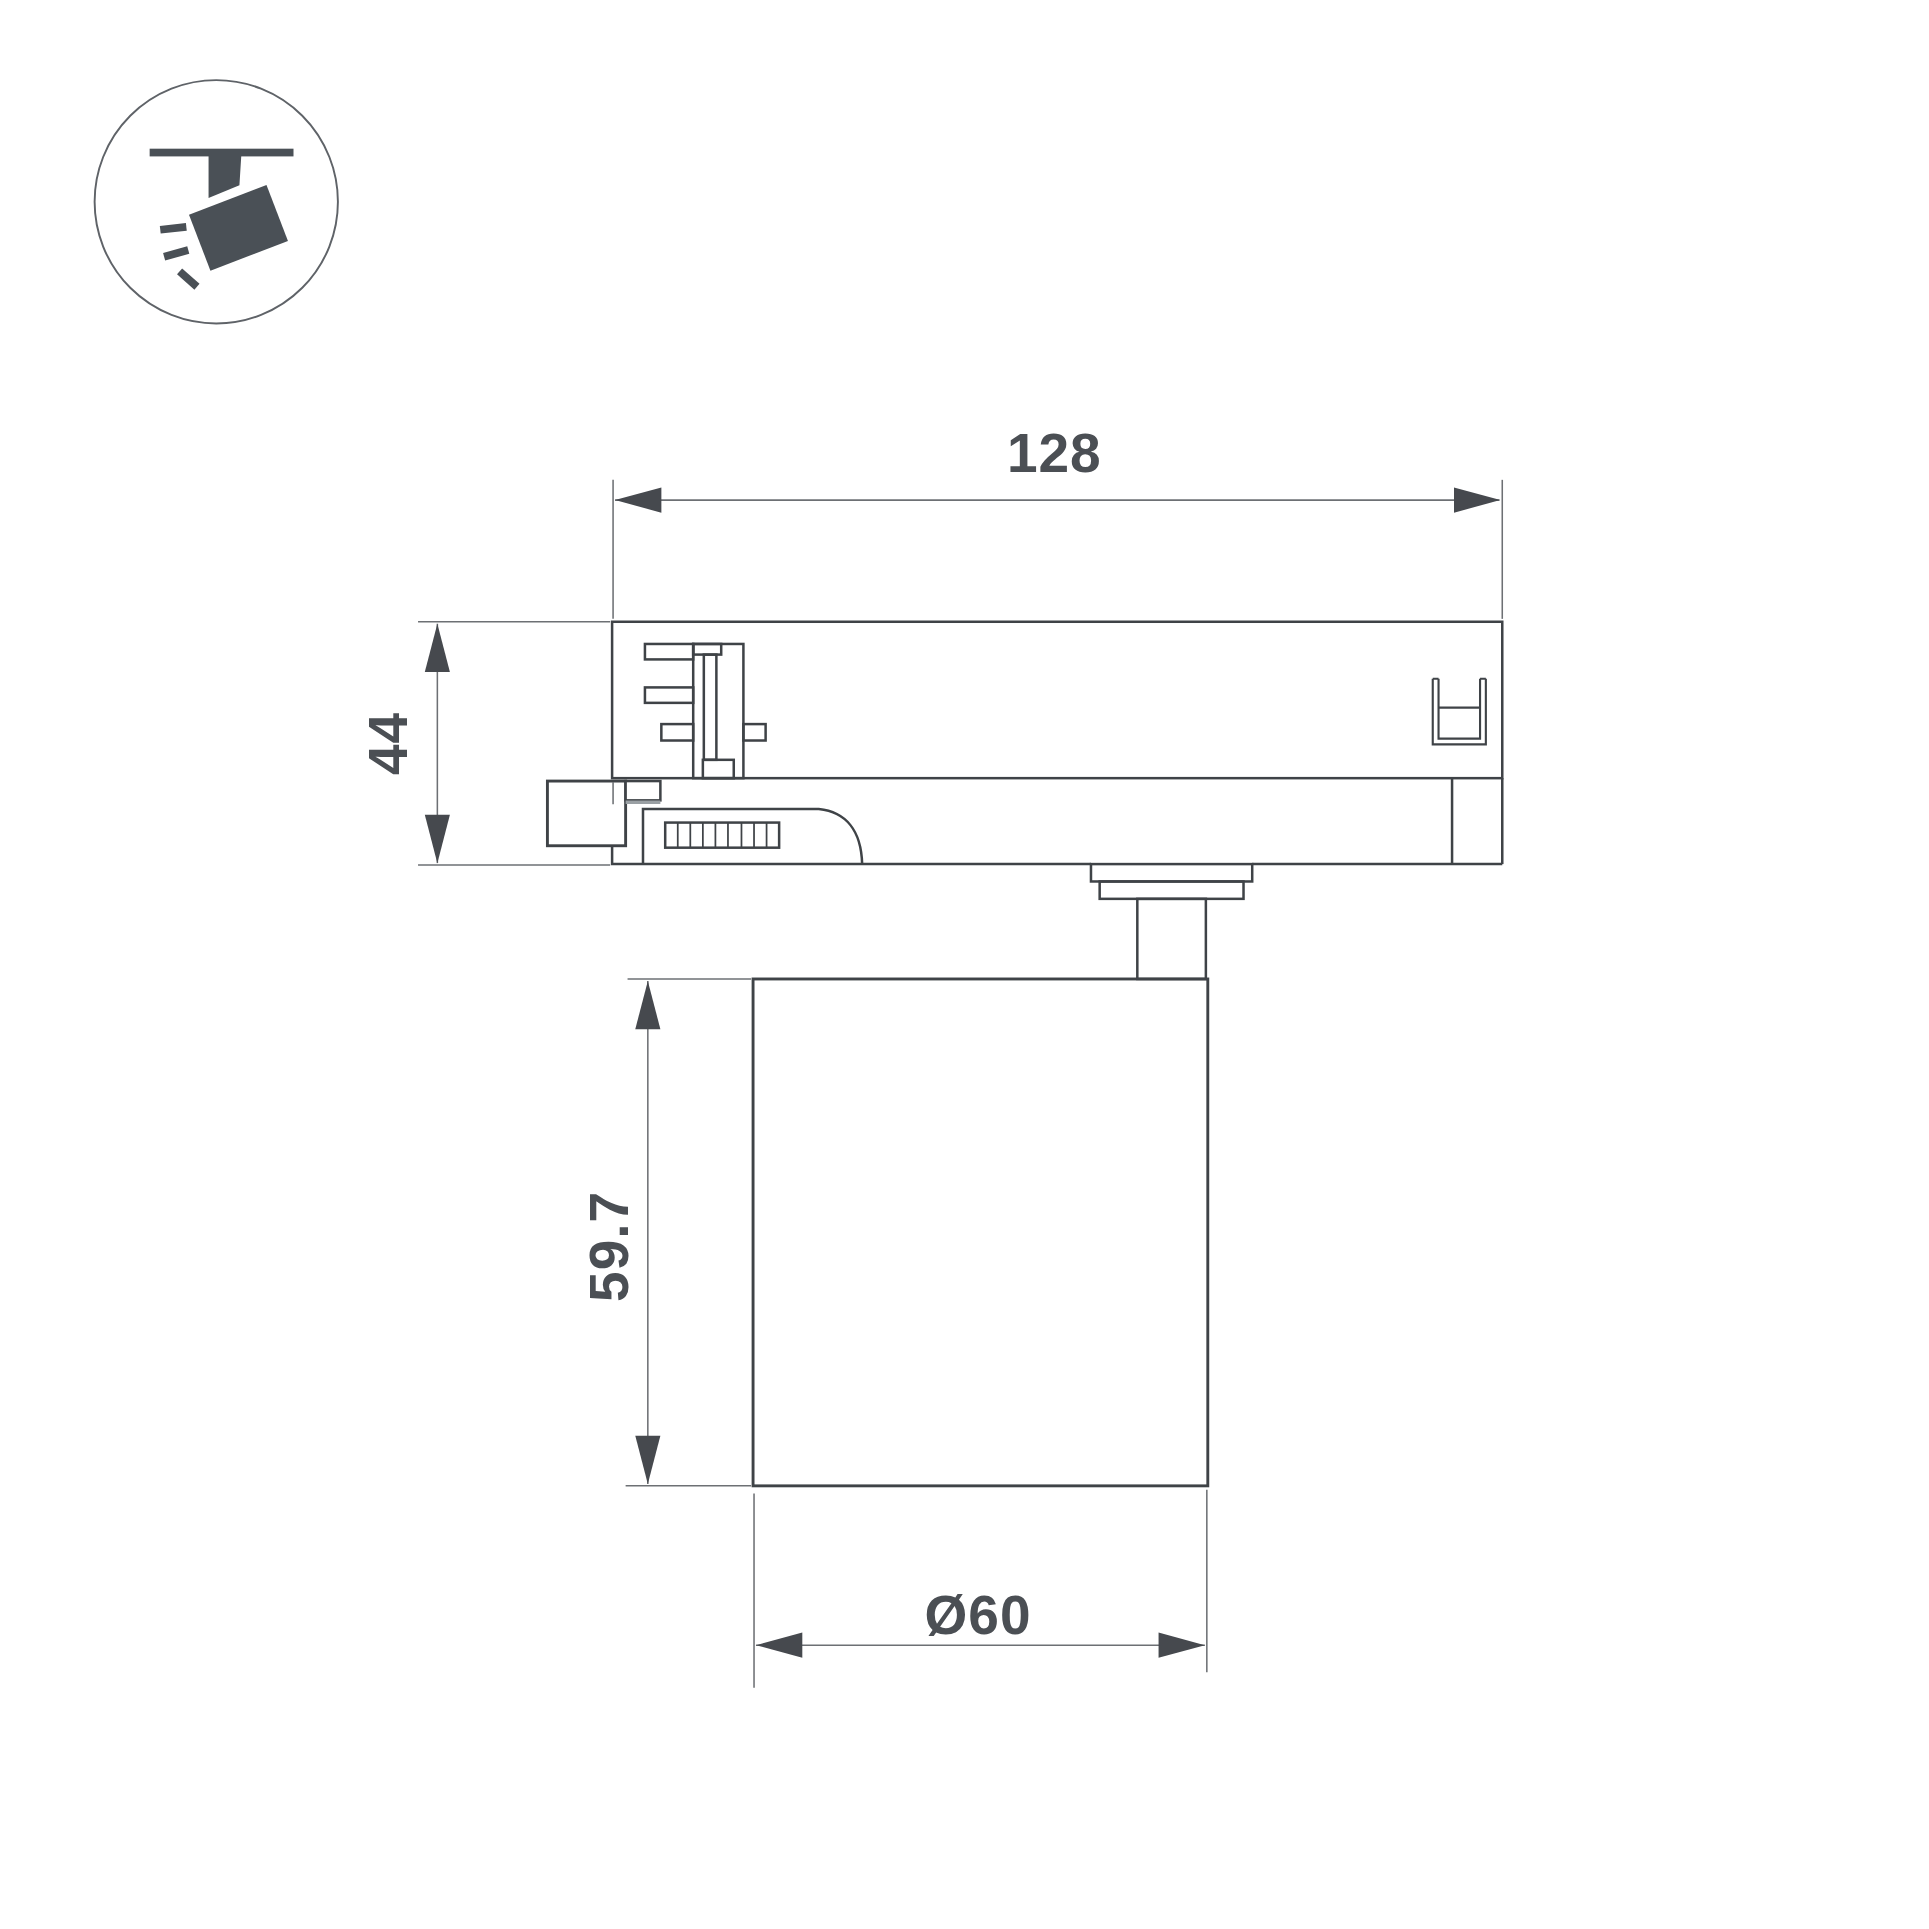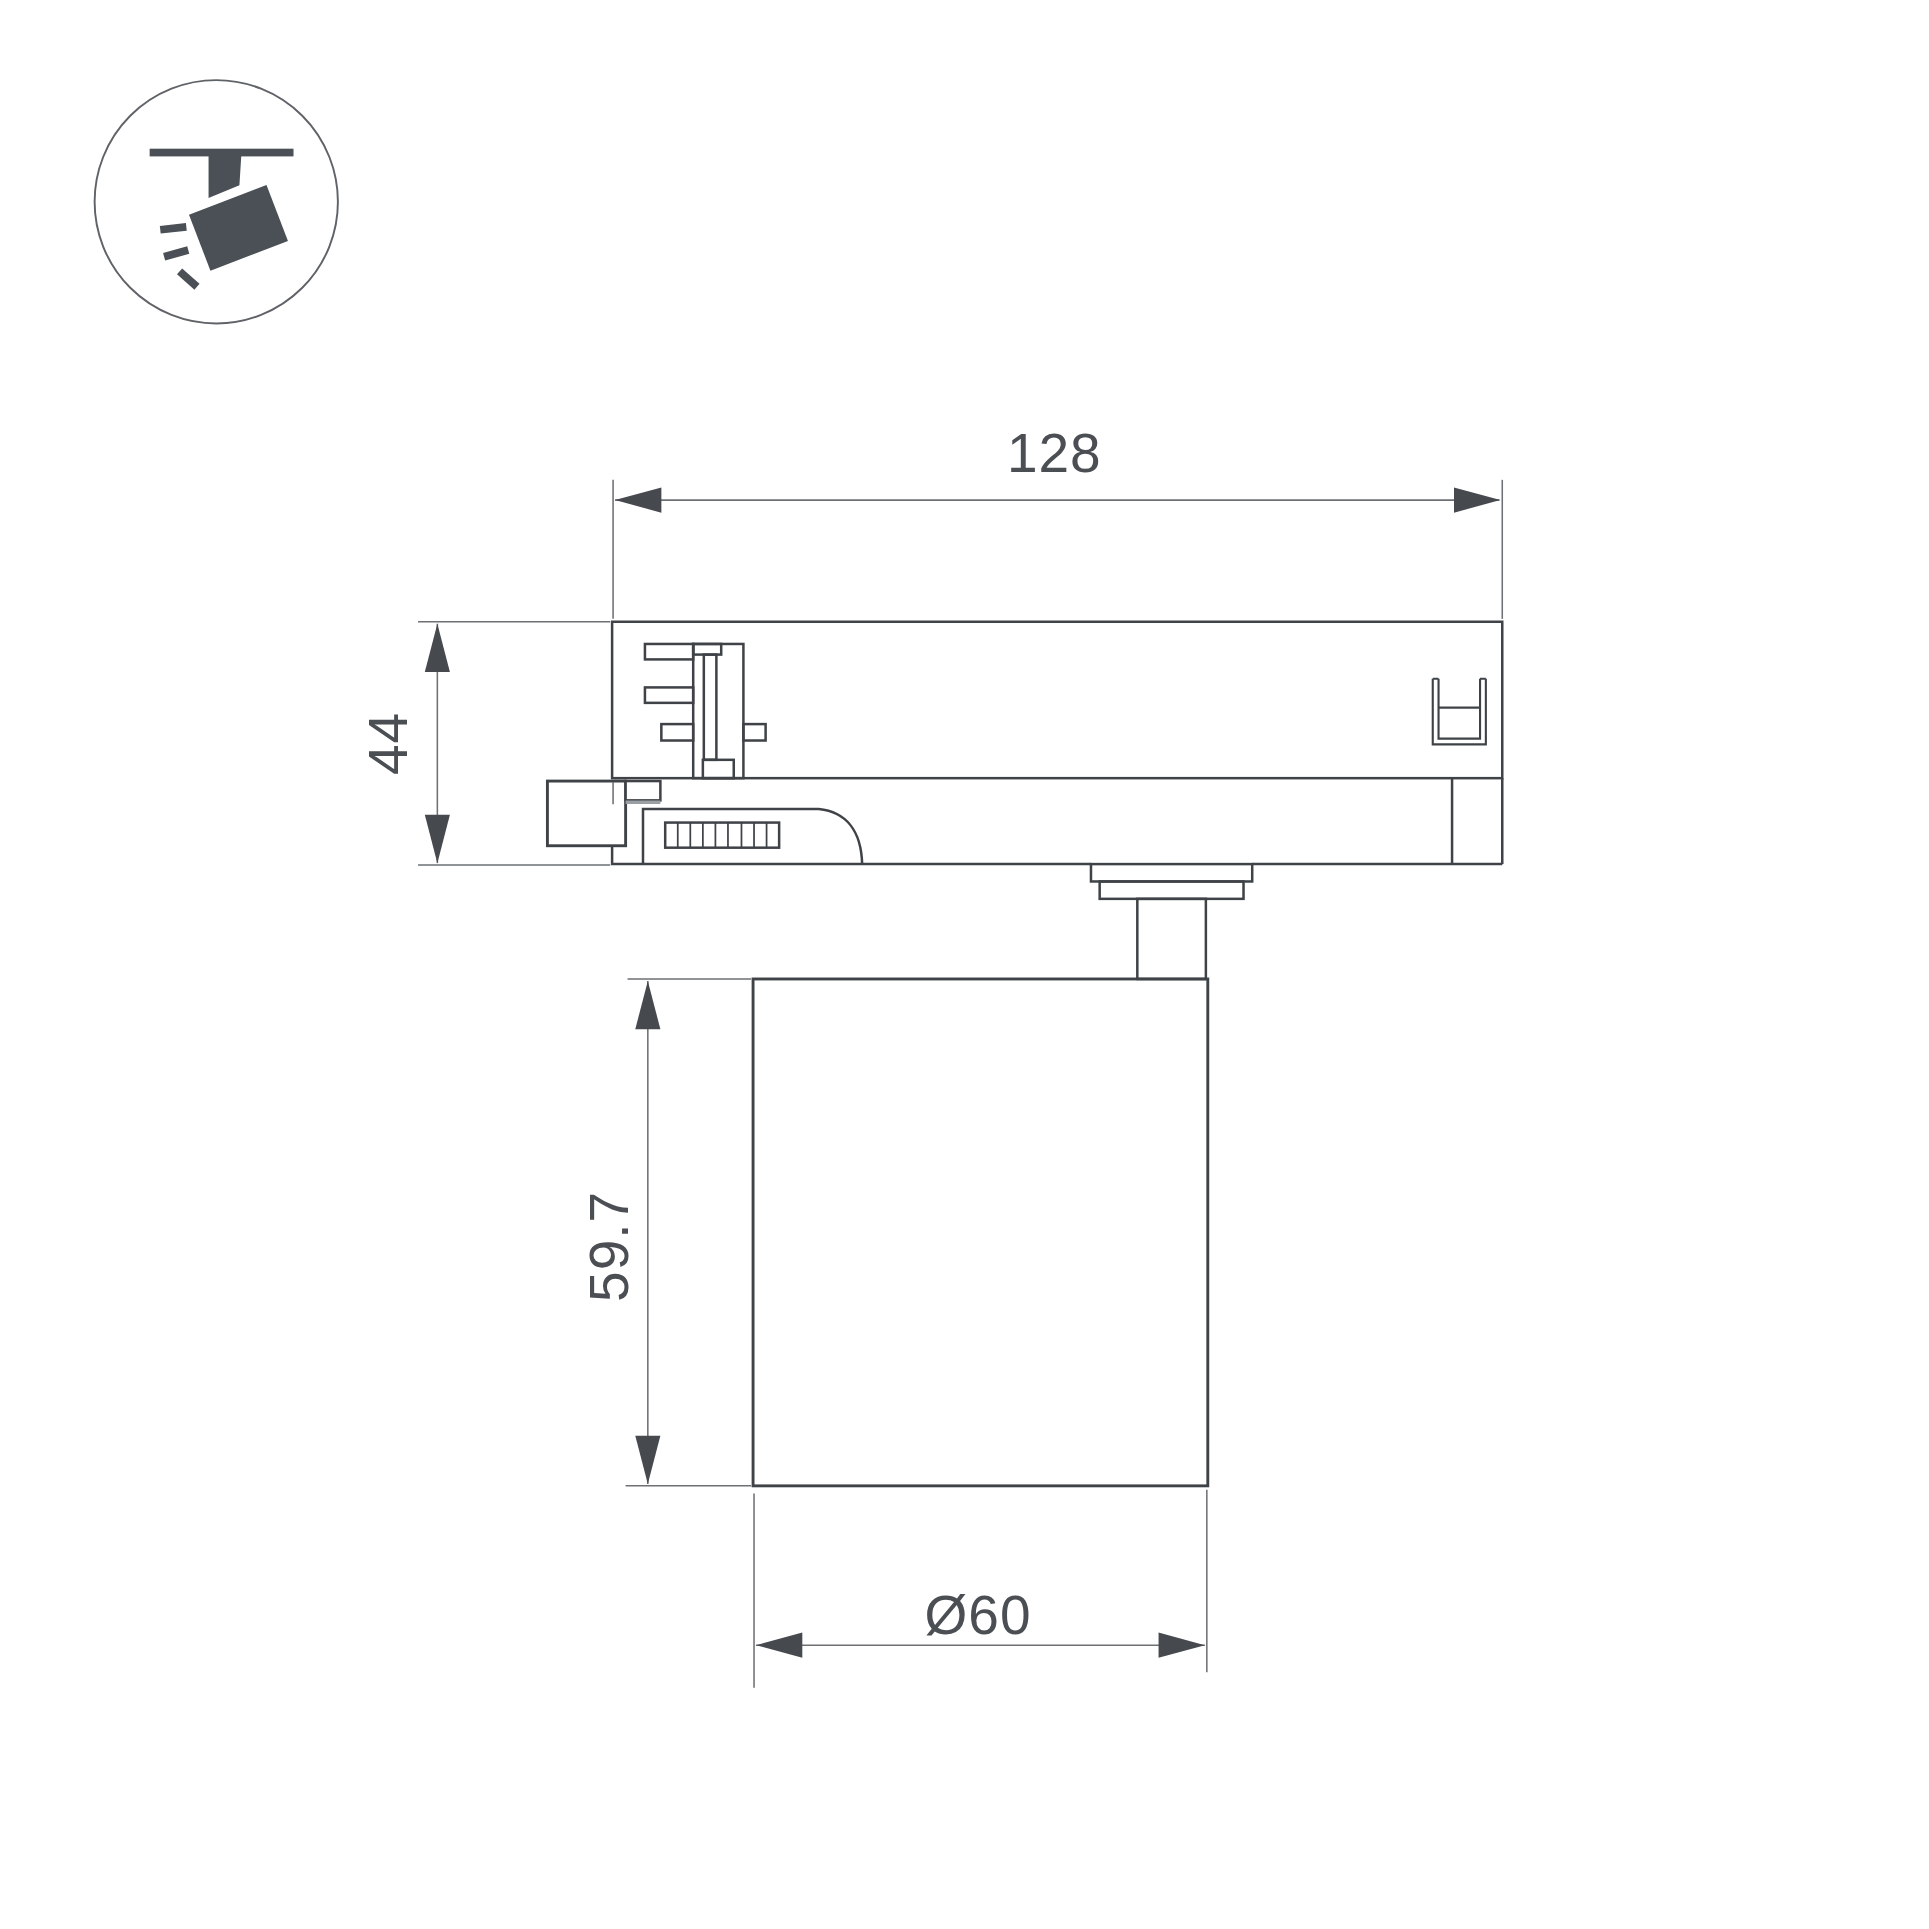--- a/index.html
+++ b/index.html
@@ -8,20 +8,21 @@
     --arrow:#46494e;
     --dimtext:#4b4f54;
     --icon:#4a5056;
   }
   html,body{margin:0;padding:0;background:#ffffff;}
   .stage{
     position:relative;
     width:1749px;height:1929px;
     background:#ffffff;
     font-family:"Liberation Sans", sans-serif;
+    font-weight:bold;
   }
   svg{position:absolute;left:0;top:0;}
   .obj{stroke:var(--outline);stroke-width:2.6;fill:none;}
   .obj-heavy{stroke:var(--outline);stroke-width:3;fill:none;}
   .obj-fill{stroke:var(--outline);stroke-width:2.6;fill:#ffffff;}
   .thinline{stroke:var(--thin);stroke-width:1.6;fill:none;}
   .arrowhead{fill:var(--arrow);stroke:none;}
   .dimtext{
     fill:var(--dimtext);
     font-size:57px;

